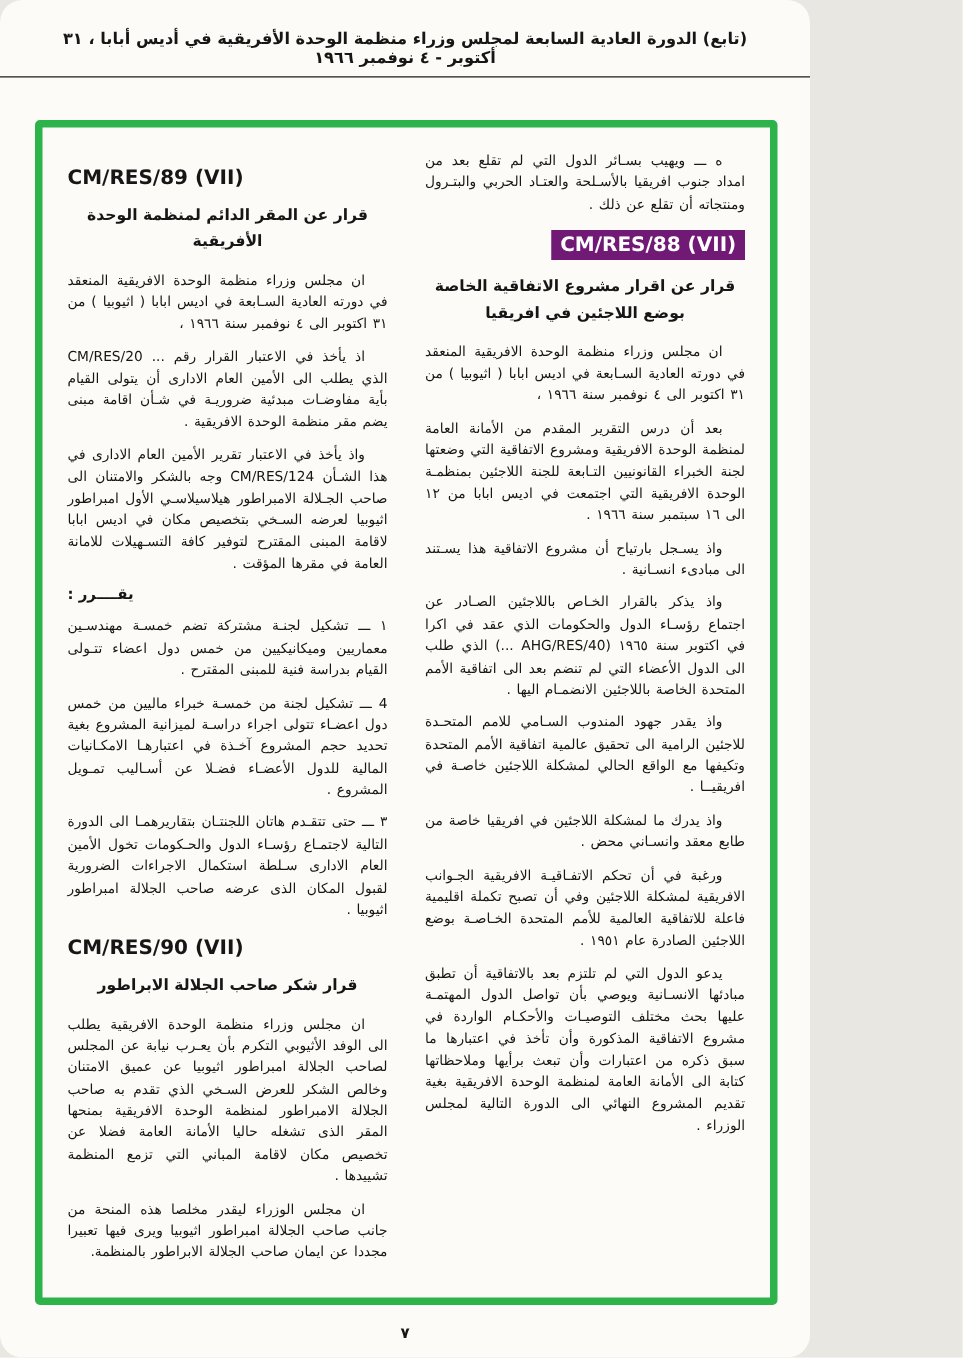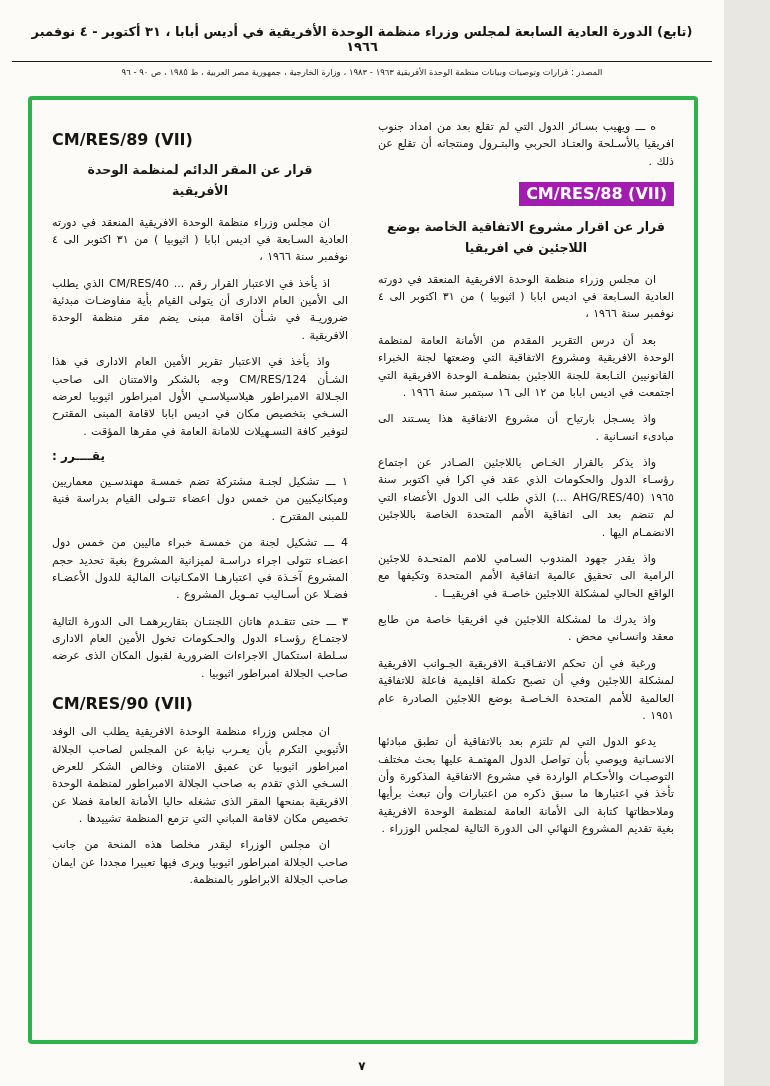--- a/index.html
+++ b/index.html
@@ -5,23 +5,24 @@
   * { margin:0; padding:0; box-sizing:border-box; }
   html,body { width:770px; height:1086px; }
   body {
     background:#e9e7e1;
     font-family:"DejaVu Sans", sans-serif;
     color:#161616;
     overflow:hidden;
   }
   .page {
     position:relative;
-    width:724px; height:1086px;
+    width:648px; height:1086px;
     background:#fcfbf7;
     overflow:hidden;
+    border-radius:18px;
   }
 
   
   .page-header { direction:rtl; text-align:center; padding-top:24px; }
   .header-title {
     font-weight:bold;
     font-size:13px;
     letter-spacing:0;
     padding:0 30px;
   }
@@ -32,21 +33,21 @@
   .header-source {
     font-size:8.5px;
     color:#222;
     padding:0 30px;
   }
 
   
   .content-frame {
     position:absolute;
     left:28px; right:26px; top:96px; bottom:42px;
-    border:4px solid #0c4a6e;
+    border:6px solid #0c4a6e;
     border-radius:4px;
     background:#fcfbf7;
     padding:18px 20px 14px 20px;
     display:flex;
     direction:rtl;            
     gap:30px;
     overflow:hidden;
   }
   .column {
     flex:1 1 0;
@@ -66,21 +67,21 @@
   .paragraph { text-indent:18px; }
   .item { text-indent:0; }
   .code {
     direction:ltr;
     text-align:left;
     font-weight:bold;
     font-size:16px;
     margin:12px 0 10px 0;
   }
   .code.inverted {
-    background:#a21caf;
+    background:#701a75;
     color:#ffffff;
     width:fit-content;
     padding:2px 7px 3px 7px;
   }
   .title {
     font-weight:bold;
     font-size:12.5px;
     text-align:center;
     line-height:1.7;
     margin:6px 6px 12px 6px;
@@ -102,48 +103,48 @@
   }
 </style>
 </head>
 <body>
 
 <div class="page">
 
   <div class="page-header">
     <div class="header-title">(تابع) الدورة العادية السابعة لمجلس وزراء منظمة الوحدة الأفريقية في أديس أبابا ، ٣١ أكتوبر - ٤ نوفمبر ١٩٦٦</div>
     <div class="header-divider"></div>
-    <div class="header-source">المصدر : قرارات وتوصيات وبيانات منظمة الوحدة الأفريقية ١٩٦٣ - ١٩٨٣ ، وزارة الخارجية ، جمهورية مصر العربية ، ط ١٩٨٥ ، ص ٩٠ - ٩٦</div>
   </div>
 
   <div class="content-frame" style="border-color: rgb(45, 179, 74);">
     <div class="column">
         <div class="block paragraph">ه ـــ ويهيب بسـائر الدول التي لم تقلع بعد من امداد جنوب افريقيا بالأسـلحة والعتـاد الحربي والبتـرول ومنتجاته أن تقلع عن ذلك .</div>
         <div class="block code inverted">CM/RES/88 (VII)</div>
         <div class="block title">قرار عن اقرار مشروع الاتفاقية الخاصة بوضع اللاجئين في افريقيا</div>
         <div class="block paragraph">ان مجلس وزراء منظمة الوحدة الافريقية المنعقد في دورته العادية السـابعة في اديس ابابا ( اثيوبيا ) من ٣١ اكتوبر الى ٤ نوفمبر سنة ١٩٦٦ ،</div>
         <div class="block paragraph">بعد أن درس التقرير المقدم من الأمانة العامة لمنظمة الوحدة الافريقية ومشروع الاتفاقية التي وضعتها لجنة الخبراء القانونيين التـابعة للجنة اللاجئين بمنظمـة الوحدة الافريقية التي اجتمعت في اديس ابابا من ١٢ الى ١٦ سبتمبر سنة ١٩٦٦ .</div>
         <div class="block paragraph">واذ يسـجل بارتياح أن مشروع الاتفاقية هذا يسـتند الى مبادىء انسـانية .</div>
         <div class="block paragraph">واذ يذكر بالقرار الخـاص باللاجئين الصـادر عن اجتماع رؤسـاء الدول والحكومات الذي عقد في اكرا في اكتوبر سنة ١٩٦٥ (AHG/RES/40 ...) الذي طلب الى الدول الأعضاء التي لم تنضم بعد الى اتفاقية الأمم المتحدة الخاصة باللاجئين الانضمـام اليها .</div>
         <div class="block paragraph">واذ يقدر جهود المندوب السـامي للامم المتحـدة للاجئين الرامية الى تحقيق عالمية اتفاقية الأمم المتحدة وتكيفها مع الواقع الحالي لمشكلة اللاجئين خاصـة في افريقيــا .</div>
         <div class="block paragraph">واذ يدرك ما لمشكلة اللاجئين في افريقيا خاصة من طابع معقد وانسـاني محض .</div>
         <div class="block paragraph">ورغبة في أن تحكم الاتفـاقيـة الافريقية الجـوانب الافريقية لمشكلة اللاجئين وفي أن تصبح تكملة اقليمية فاعلة للاتفاقية العالمية للأمم المتحدة الخـاصـة بوضع اللاجئين الصادرة عام ١٩٥١ .</div>
         <div class="block paragraph">يدعو الدول التي لم تلتزم بعد بالاتفاقية أن تطبق مبادئها الانسـانية ويوصي بأن تواصل الدول المهتمـة عليها بحث مختلف التوصيـات والأحكـام الواردة في مشروع الاتفاقية المذكورة وأن تأخذ في اعتبارها ما سبق ذكره من اعتبارات وأن تبعث برأيها وملاحظاتها كتابة الى الأمانة العامة لمنظمة الوحدة الافريقية بغية تقديم المشروع النهائي الى الدورة التالية لمجلس الوزراء .</div>
       </div>
     <div class="column">
         <div class="block code">CM/RES/89 (VII)</div>
         <div class="block title">قرار عن المقر الدائم لمنظمة الوحدة الأفريقية</div>
         <div class="block paragraph">ان مجلس وزراء منظمة الوحدة الافريقية المنعقد في دورته العادية السـابعة في اديس ابابا ( اثيوبيا ) من ٣١ اكتوبر الى ٤ نوفمبر سنة ١٩٦٦ ،</div>
-        <div class="block paragraph">اذ يأخذ في الاعتبار القرار رقم ... CM/RES/40 الذي يطلب الى الأمين العام الادارى أن يتولى القيام بأية مفاوضـات مبدئية ضروريـة في شـأن اقامة مبنى يضم مقر منظمة الوحدة الافريقية .</div>
+        <div class="block paragraph">اذ يأخذ في الاعتبار القرار رقم ... CM/RES/20 الذي يطلب الى الأمين العام الادارى أن يتولى القيام بأية مفاوضـات مبدئية ضروريـة في شـأن اقامة مبنى يضم مقر منظمة الوحدة الافريقية .</div>
         <div class="block paragraph">واذ يأخذ في الاعتبار تقرير الأمين العام الادارى في هذا الشـأن CM/RES/124 وجه بالشكر والامتنان الى صاحب الجـلالة الامبراطور هيلاسيلاسـي الأول امبراطور اثيوبيا لعرضه السـخي بتخصيص مكان في اديس ابابا لاقامة المبنى المقترح لتوفير كافة التسـهيلات للامانة العامة في مقرها المؤقت .</div>
         <div class="block decree">يقــــرر :</div>
         <div class="block item">١ ـــ تشكيل لجنـة مشتركة تضم خمسـة مهندسـين معماريين وميكانيكيين من خمس دول اعضاء تتـولى القيام بدراسة فنية للمبنى المقترح .</div>
         <div class="block item">4 ـــ تشكيل لجنة من خمسـة خبراء ماليين من خمس دول اعضـاء تتولى اجراء دراسـة لميزانية المشروع بغية تحديد حجم المشروع آخـذة في اعتبارهـا الامكـانيات المالية للدول الأعضـاء فضـلا عن أسـاليب تمـويل المشروع .</div>
         <div class="block item">٣ ـــ حتى تتقـدم هاتان اللجنتـان بتقاريرهمـا الى الدورة التالية لاجتمـاع رؤسـاء الدول والحـكومات تخول الأمين العام الادارى سـلطة استكمال الاجراءات الضرورية لقبول المكان الذى عرضه صاحب الجلالة امبراطور اثيوبيا .</div>
         <div class="block code">CM/RES/90 (VII)</div>
+        <div class="block title">قرار شكر صاحب الجلالة الابراطور</div>
         <div class="block paragraph">ان مجلس وزراء منظمة الوحدة الافريقية يطلب الى الوفد الأثيوبي التكرم بأن يعـرب نيابة عن المجلس لصاحب الجلالة امبراطور اثيوبيا عن عميق الامتنان وخالص الشكر للعرض السـخي الذي تقدم به صاحب الجلالة الامبراطور لمنظمة الوحدة الافريقية بمنحها المقر الذى تشغله حاليا الأمانة العامة فضلا عن تخصيص مكان لاقامة المباني التي تزمع المنظمة تشييدها .</div>
         <div class="block paragraph">ان مجلس الوزراء ليقدر مخلصا هذه المنحة من جانب صاحب الجلالة امبراطور اثيوبيا ويرى فيها تعبيرا مجددا عن ايمان صاحب الجلالة الابراطور بالمنظمة.</div>
       </div>
   </div>
 
   <div class="page-number">٧</div>
 
 </div>
 
 </body></html>

